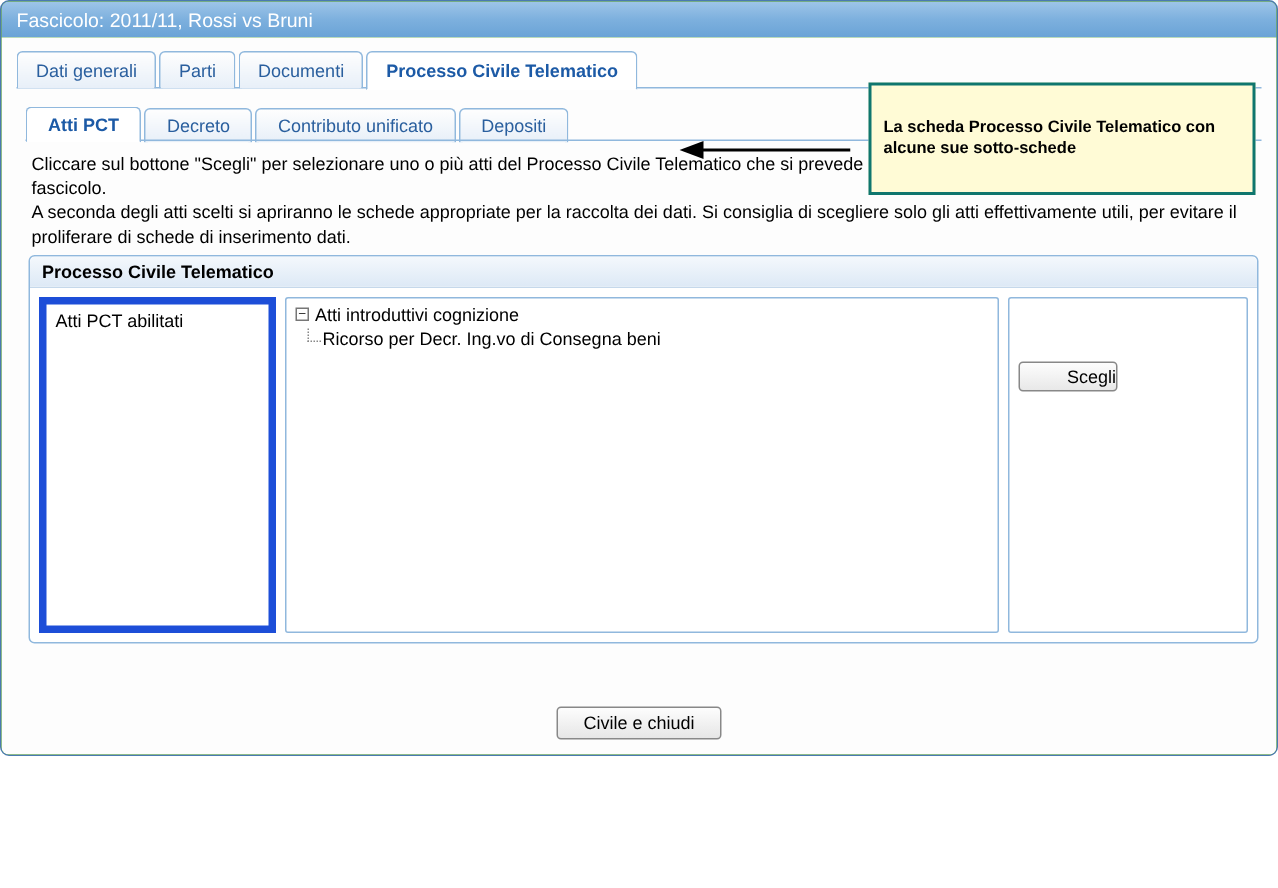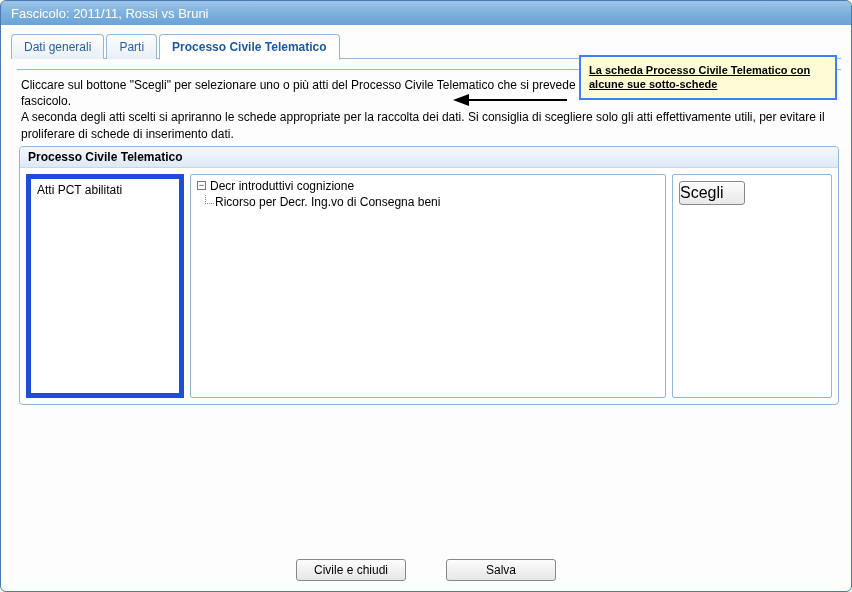--- a/index.html
+++ b/index.html
@@ -4,21 +4,21 @@
 <style>
   * { box-sizing: border-box; }
   body {
     margin: 0;
     font-family: Arial, sans-serif;
     font-size: 12px;
     background: #fff;
   }
   .window {
     width: 852px;
-    height: 592px;
+    height: 504px;
     border: 1px solid #4a7ab0;
     border-radius: 6px;
     overflow: hidden;
     background: #84cc16;
     position: relative;
     display: flex;
     flex-direction: column;
   }
   .titlebar {
     background: linear-gradient(to bottom, #9ec5e8 0%, #7db0de 50%, #6aa3d6 100%);
@@ -154,23 +154,24 @@
     border-radius: 2px;
     padding: 6px;
     background: #fff;
   }
   .btn {
     background: linear-gradient(to bottom, #fdfdfd, #e8e8e8);
     border: 1px solid #888;
     border-radius: 3px;
     padding: 2px 0;
     width: 66px;
-    text-align: left;
+    text-align: right;
     cursor: pointer;
-    font-size: 16px;
+    font-size: 12px;
+    margin-top: 36px;
   }
   .tree-node {
     display: flex;
     align-items: center;
     gap: 4px;
     margin-bottom: 2px;
   }
   .tree-toggle {
     width: 9px; height: 9px;
     border: 1px solid #777;
@@ -211,28 +212,27 @@
     text-align: center;
     cursor: pointer;
     font-size: 12px;
   }
   .callout {
     position: absolute;
     top: 30px;
     right: 14px;
     width: 258px;
     background: #fffbd6;
-    border: 2px solid #3b82f6;
-    padding: 6px 8px;
+    border: 2px solid #0f766e;
+    padding: 21px 8px;
     font-size: 11px;
     color: #000;
     font-weight: bold;
     line-height: 1.3;
     z-index: 10;
-    text-decoration: underline;
   }
   .arrow {
     position: absolute;
     top: 68px;
     left: 452px;
     width: 114px;
     height: 14px;
     z-index: 10;
     pointer-events: none;
   }
@@ -252,56 +252,62 @@
     </div>
 
     <svg class="arrow" viewBox="0 0 114 14">
       <line x1="114" y1="7" x2="14" y2="7" stroke="#000" stroke-width="2"></line>
       <polygon points="0,7 16,1 16,13" fill="#000"></polygon>
     </svg>
 
     <div class="main-tabs">
       <div class="tab">Dati generali</div>
       <div class="tab">Parti</div>
+      <div class="tab">Documenti</div>
       <div class="tab active">Processo Civile Telematico</div>
     </div>
     <div class="tab-bar-line"></div>
 
     <div class="subtabs-wrap">
+      <div class="sub-tabs">
+        <div class="subtab active">Atti PCT</div>
+        <div class="subtab">Decreto</div>
+        <div class="subtab">Contributo unificato</div>
+        <div class="subtab">Depositi</div>
+      </div>
       <div class="subtab-line"></div>
 
       <div class="instructions">
         <div>Cliccare sul bottone "Scegli" per selezionare uno o più atti del Processo Civile Telematico che si prevede di dover depositare nell'ambito del presente fascicolo.</div>
         <div>A seconda degli atti scelti si apriranno le schede appropriate per la raccolta dei dati. Si consiglia di scegliere solo gli atti effettivamente utili, per evitare il proliferare di schede di inserimento dati.</div>
       </div>
 
       <div class="group">
         <div class="group-header">Processo Civile Telematico</div>
         <div class="group-body">
           <div class="left-col">
             <span>Atti PCT abilitati</span>
           </div>
           <div class="tree-col">
             <div class="tree-node">
               <span class="tree-toggle">−</span>
-              <span>Decr introduttivi cognizione</span>
+              <span>Atti introduttivi cognizione</span>
             </div>
             <div class="tree-child">
               <span>Ricorso per Decr. Ing.vo di Consegna beni</span>
             </div>
           </div>
           <div class="right-col">
             <div class="btn">Scegli</div>
           </div>
         </div>
       </div>
 
     </div>
 
     <div style="flex:1"></div>
 
     <div class="footer-buttons">
       <div class="footer-btn">Civile e chiudi</div>
-      <div class="footer-btn">Salva</div>
     </div>
 
   </div>
 </div>
 
 </body></html>

